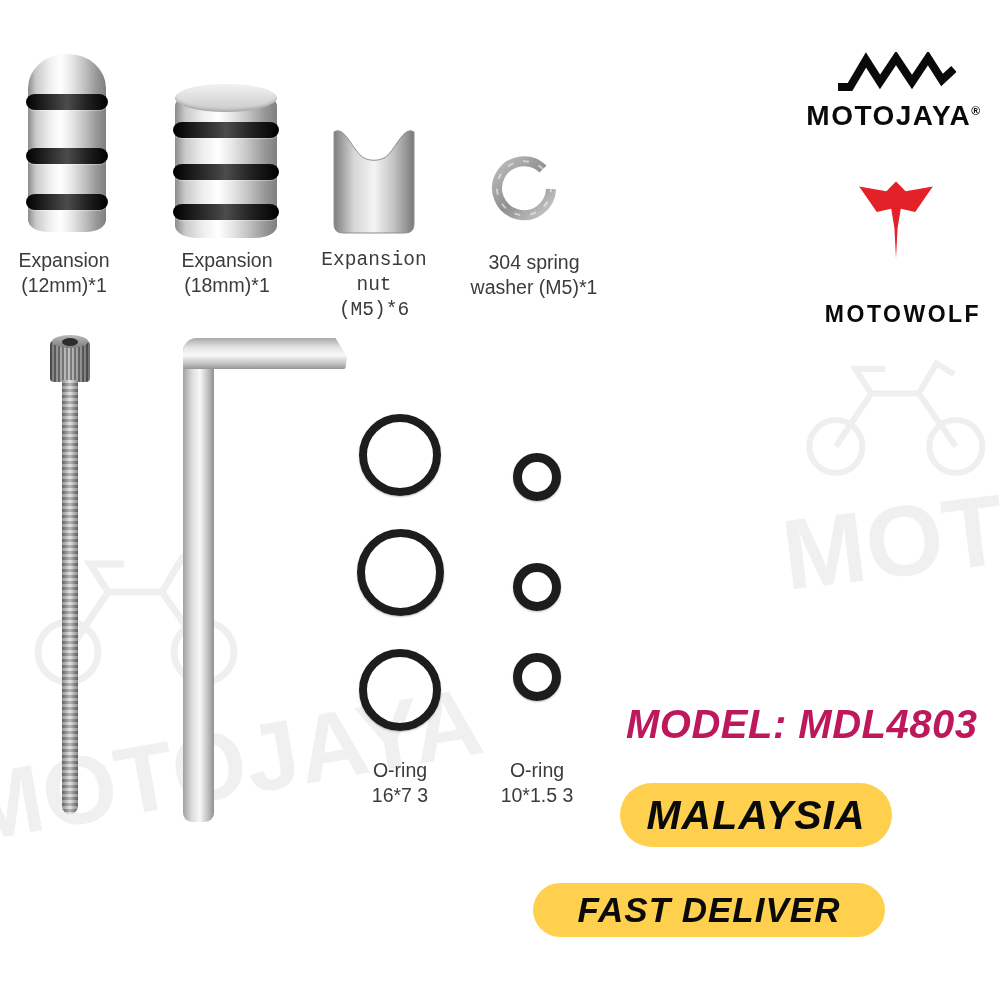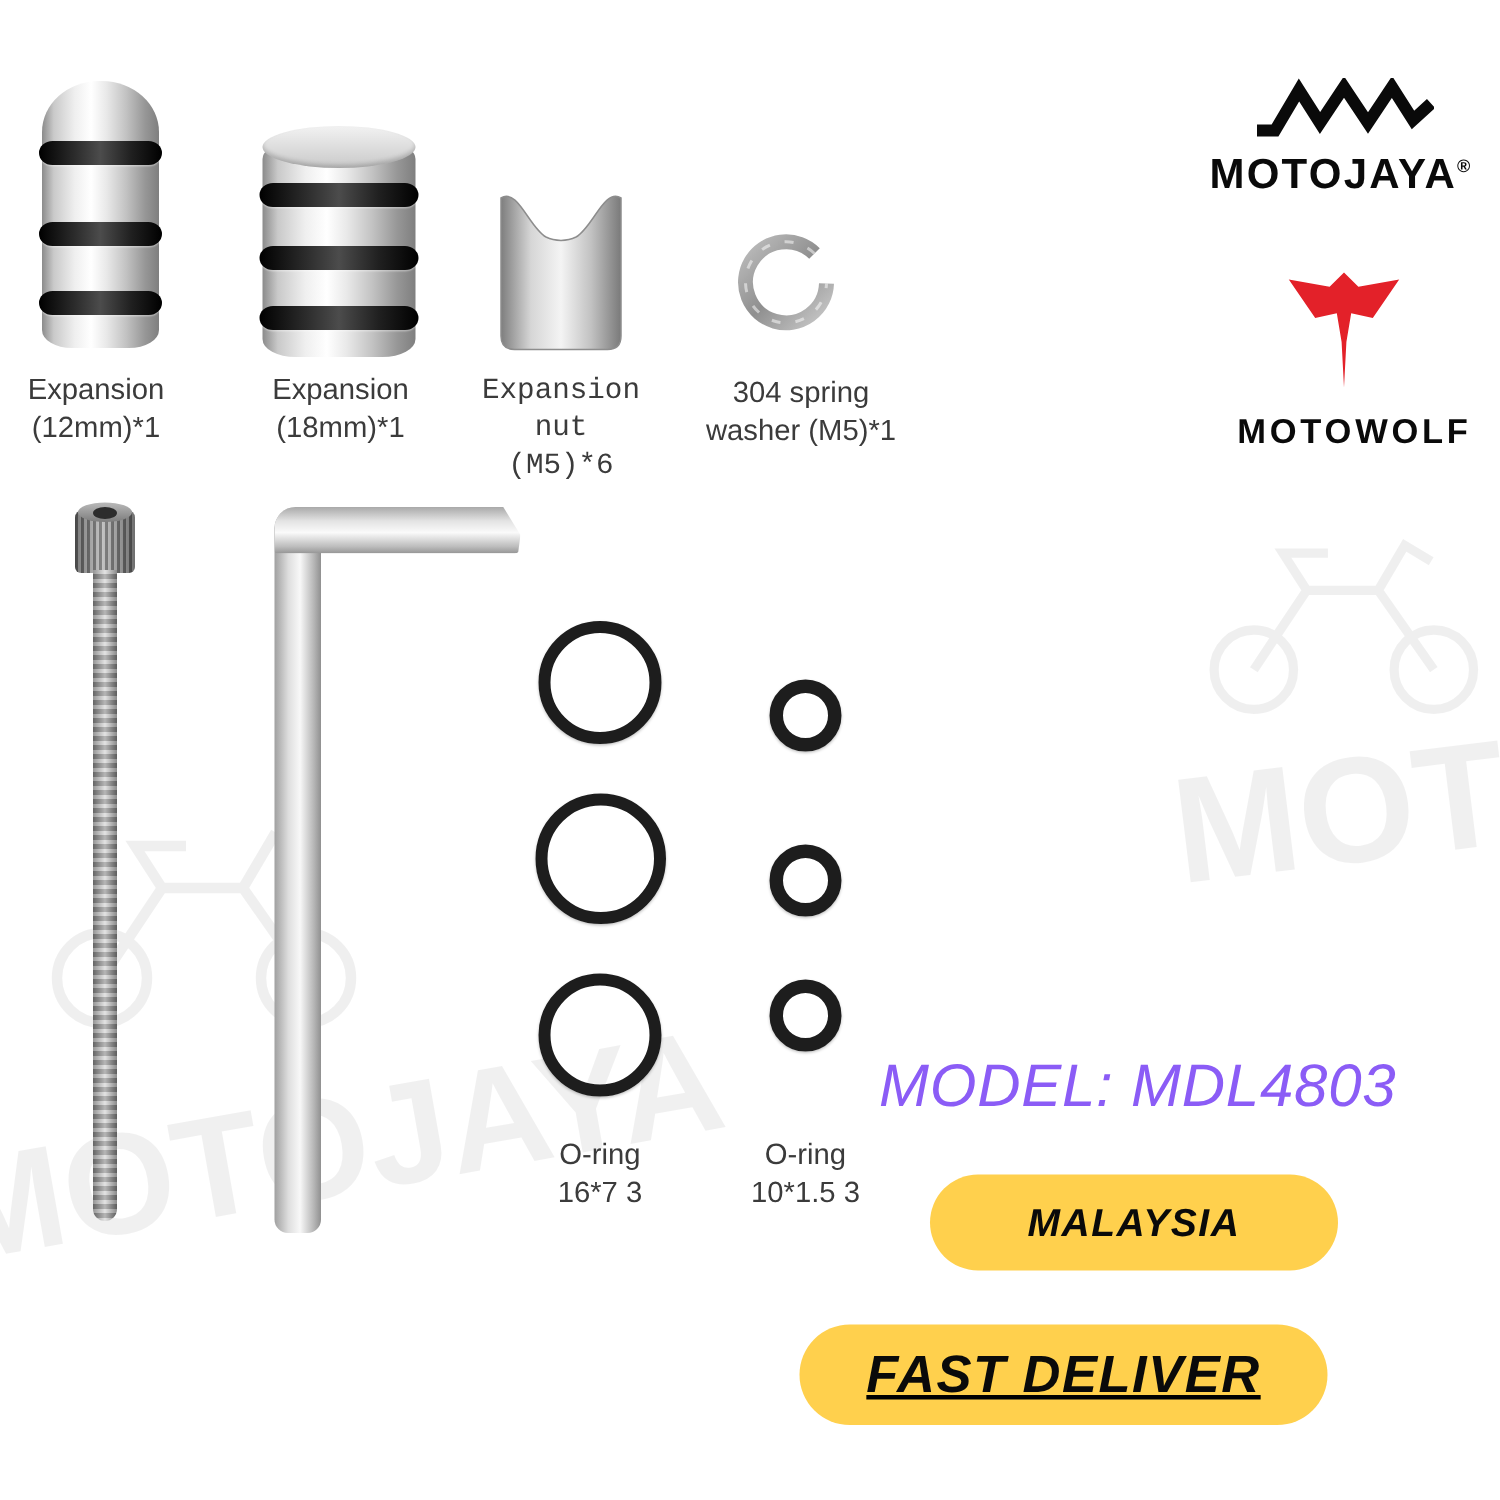--- a/index.html
+++ b/index.html
@@ -72,33 +72,34 @@
 
   
   .label { font-size:19.5px; color:#3b3b3b; text-align:center; line-height:1.28; }
 
   
   .brand-motojaya {
     font-size:28px; font-weight:800; letter-spacing:1.5px; color:#0a0a0a; text-align:center;
   }
   .brand-motojaya sup { font-size:12px; font-weight:700; }
   .brand-motowolf {
-    font-size:23px; font-weight:800; letter-spacing:2.5px; color:#0a0a0a; text-align:center;
+    font-size:23px; font-weight:800; letter-spacing:2.5px; color:#0a0a0a; text-align:center;margin-top:27px;
   }
   .model-text {
-    font-size:40px; font-weight:400; font-style:italic; color:#8b5cf6; letter-spacing:0.5px;
+    font-size:40px; font-weight:700; font-style:italic; color:#be185d; letter-spacing:0.5px;
     white-space:nowrap;
+    margin-left:40px;
   }
   .badge {
     background:#FFD04D; border-radius:34px; display:flex; align-items:center; justify-content:center;
   }
   .badge span {
     font-weight:800; font-style:italic; color:#0a0a0a; letter-spacing:1px; white-space:nowrap;
   }
-  .badge-malaysia span { font-size:26px; }
+  .badge-malaysia span { font-size:41px; }
   .badge-deliver span { font-size:35px; }
 </style>
 </head>
 <body>
 
 <div id="stage">
 
   <div class="wm" style="left:-40px; top:710px; font-size:96px; transform:rotate(-10deg);">MOTOJAYA</div>
   <div class="wm" style="left:782px; top:480px; font-size:100px; transform:rotate(-7deg);">MOTO</div>
 
@@ -212,17 +213,17 @@
   </svg>
   <div class="abs brand-motowolf" style="left:818px; top:274px; width:170px;">
     <span>MOTOWOLF</span>
   </div>
 
   <div class="abs model-text" style="left:586px; top:702px;">MODEL: MDL4803</div>
 
   <div class="abs badge badge-malaysia" style="left:620px; top:783px; width:272px; height:64px;">
     <span>MALAYSIA</span>
   </div>
-  <div class="abs badge badge-deliver" style="left:533px; top:883px; width:352px; height:67px;text-decoration:underline;">
+  <div class="abs badge badge-deliver" style="left:533px; top:883px; width:352px; height:54px;">
     <span>FAST DELIVER</span>
   </div>
 
 </div>
 
 </body></html>

